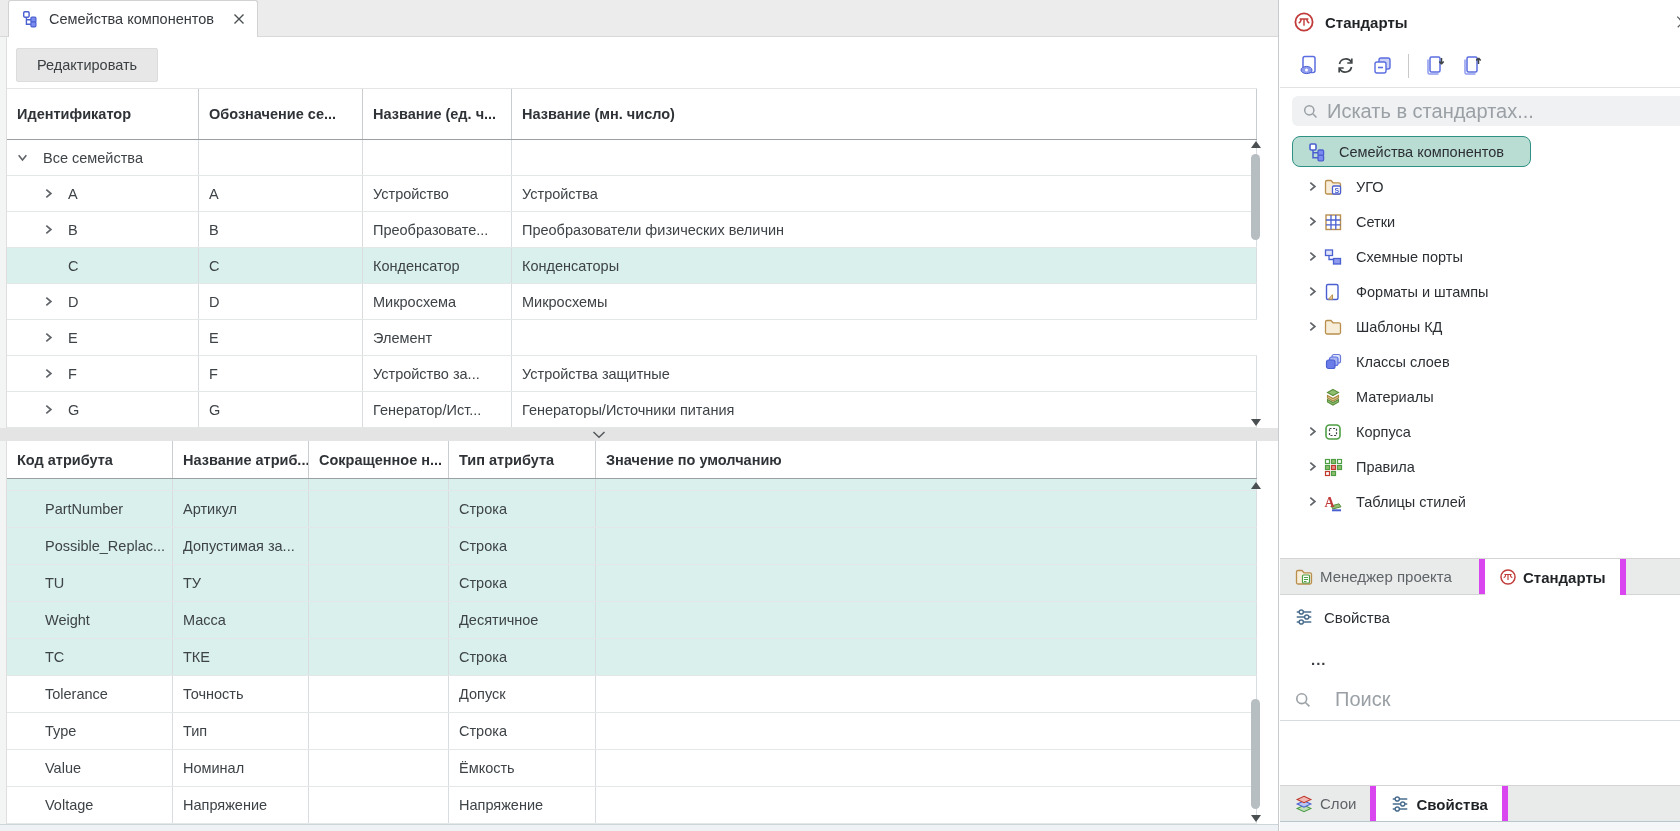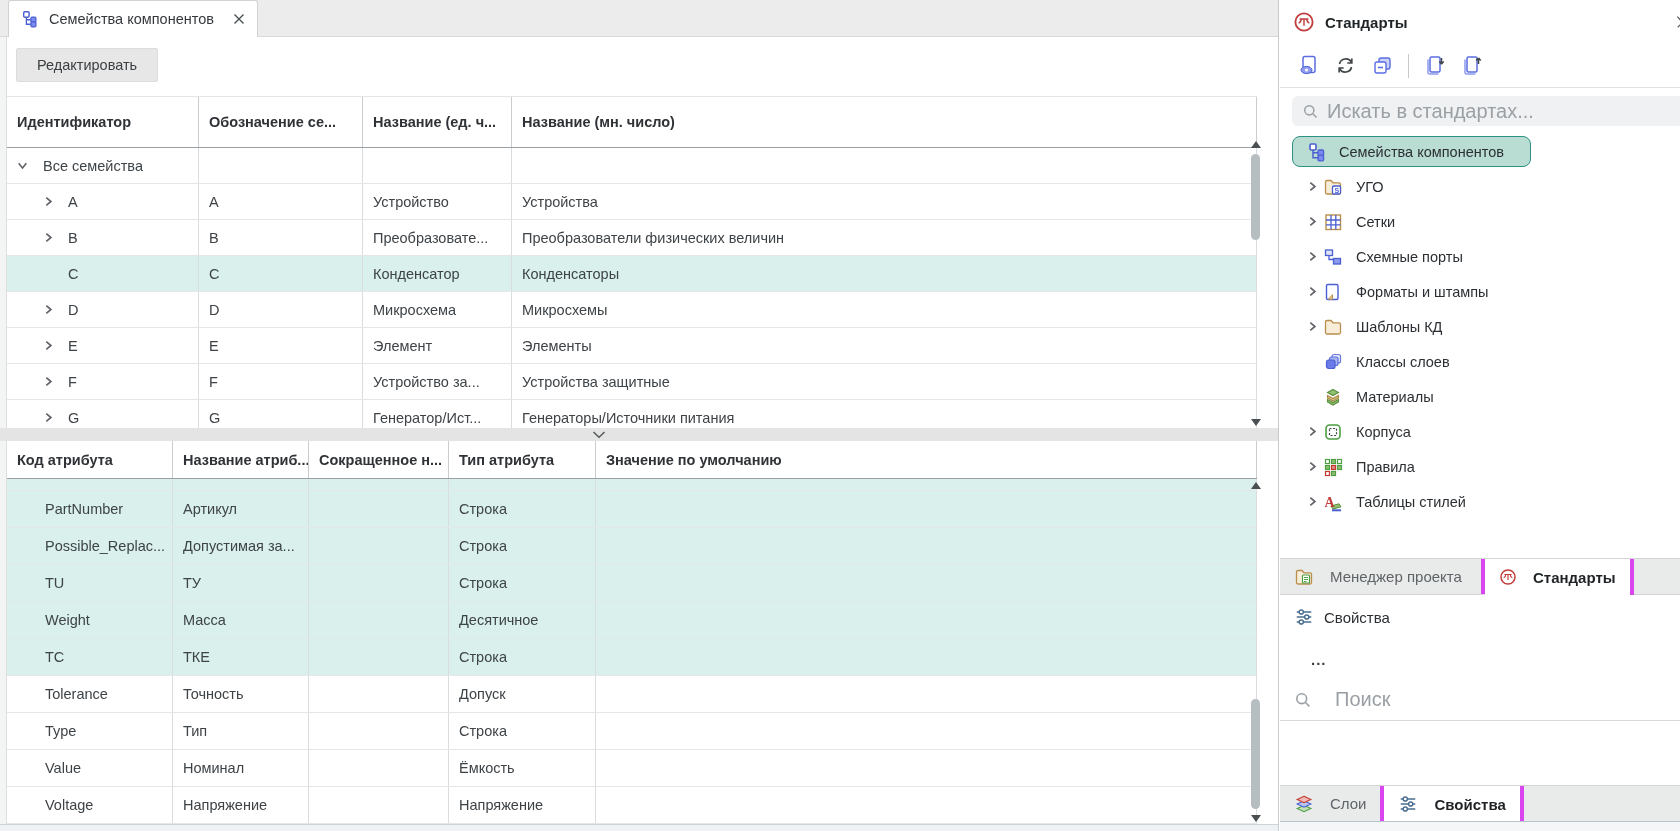--- a/index.html
+++ b/index.html
@@ -20,21 +20,21 @@
 
   
   .grid-head { display:grid; align-items:center; font-weight:700; color:#2f3337; border-top:1px solid #e5e5e5; border-bottom:1px solid #9aa0a3; }
   .grid-row  { display:grid; align-items:center; border-bottom:1px solid #e3e7e8; background:#fff; }
   .grid-row.hl { background:#d9f0ed; }
   .cell { height:100%; display:flex; align-items:center; padding-left:10px; border-right:1px solid #d9dddf; overflow:hidden; white-space:nowrap; }
   .grid-head .cell { border-right:1px solid #c9cdd0; }
 
   .upper-table { position:absolute; left:7px; top:51px; width:1250px; }
   .upper-table .grid-head, .upper-table .grid-row { grid-template-columns:192px 164px 149px 1fr; }
-  .upper-table .grid-head { height:52px;margin-top:8px; }
+  .upper-table .grid-head { height:52px; }
   .upper-table .grid-row { height:36px; }
 
   .tw { display:inline-flex; width:16px; justify-content:center; align-items:center; flex:none; }
   .ind0 .tw { margin-left:7px; margin-right:13px; }
   .ind1 .tw { margin-left:33px; margin-right:12px; }
   .upper-table .c-id { padding-left:0; }
 
   .splitter { position:absolute; left:0; top:391px; width:1278px; height:13px; background:#e4e4e4; display:flex; align-items:center; cursor:row-resize; }
   .splitter svg { position:absolute; left:592px; top:3px; }
 
@@ -77,21 +77,21 @@
   .t-item { height:35px; display:flex; align-items:center; padding-left:24px; cursor:pointer; }
   .t-chev { width:16px; display:flex; justify-content:center; flex:none; }
   .t-ico { width:21px; display:flex; justify-content:center; margin-left:2px; margin-right:13px; flex:none; }
   .t-label { color:#2b2f33; white-space:nowrap; }
   .t-item.sel { margin:2px 0 2px 12px; height:31px; width:fit-content; padding:0 26px 0 11px; background:#b9dcd3; border:1px solid #2e9183; border-radius:8px; }
   .t-item.sel .t-ico { margin-right:12px; }
   .tree-scroll { position:absolute; right:2px; top:8px; width:11px; height:410px; }
   .tree-scroll .vs-thumb { top:14px; height:280px; width:9px; }
 
   .dock-tabs { height:37px; flex:none; background:#e9eaea; border-top:1px solid #d4d4d4; border-bottom:1px solid #d4d4d4; display:flex; }
-  .d-tab { display:flex; align-items:center; gap:16px; padding:16px 14px; border-right:4px solid #d946ef; color:#5f6468; font-size:15px; cursor:pointer; white-space:nowrap; }
+  .d-tab { display:flex; align-items:center; gap:6px; padding:16px 14px; border-right:6px solid #d946ef; color:#5f6468; font-size:15px; cursor:pointer; white-space:nowrap; }
   .d-tab.active { background:#fff; color:#1f2326; font-weight:700; margin-bottom:-1px; }
   .d-tab.pm { width:205px; }
 
   .props { flex:1; display:flex; flex-direction:column; background:#fff; }
   .props-header { height:44px; flex:none; display:flex; align-items:center; gap:10px; padding:0 14px; }
   .props-title { flex:1; font-size:15px; color:#2b2f33; }
   .bc-row { height:40px; flex:none; display:flex; align-items:center; padding:0 16px 0 31px; }
   .bc-text { flex:1; font-size:15px; font-weight:700; color:#3a3e42; letter-spacing:1px; }
   .props-search { height:42px; flex:none; display:flex; align-items:center; gap:24px; padding:0 15px; border-bottom:1px solid #d8dbdd; }
   .props-fill { flex:1; }
@@ -209,21 +209,20 @@
           <div class="cell c-id">
             <span class="tw">
                 <svg width="11" height="11" viewBox="0 0 10 10">
                   <path d="M3 1.5 L7.2 5 3 8.5" fill="none" stroke="#5f6368" stroke-width="1.5"></path>
                 </svg>
               </span>
             <span>E</span>
           </div>
           <div class="cell">E</div>
           <div class="cell">Элемент</div>
-          <div class="cell">Элементы</div>
         </div>
 
         <div class="grid-row ind1">
           <div class="cell c-id">
             <span class="tw">
                 <svg width="11" height="11" viewBox="0 0 10 10">
                   <path d="M3 1.5 L7.2 5 3 8.5" fill="none" stroke="#5f6368" stroke-width="1.5"></path>
                 </svg>
               </span>
             <span>F</span>

